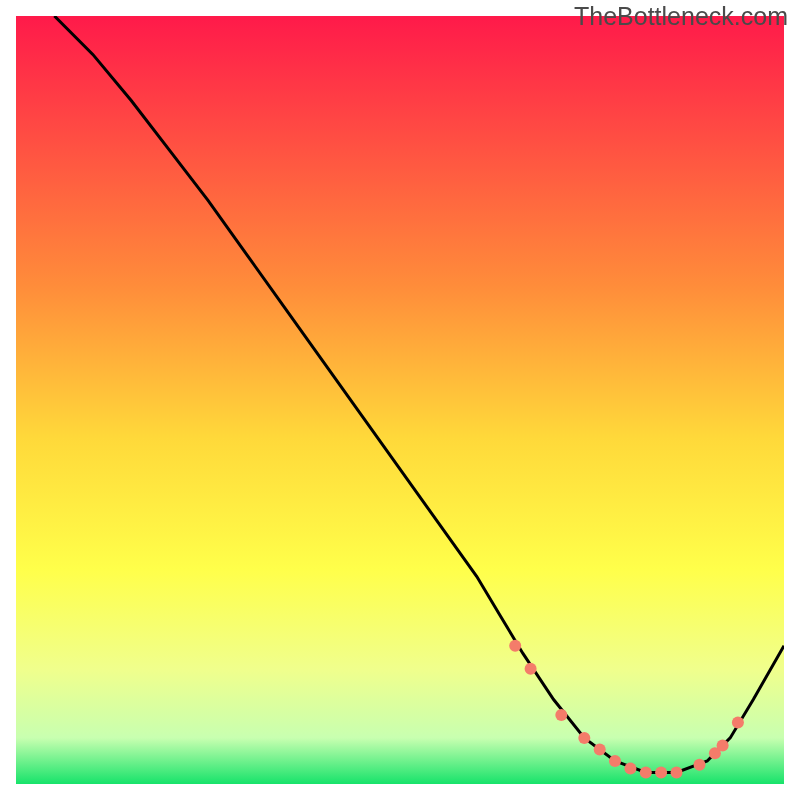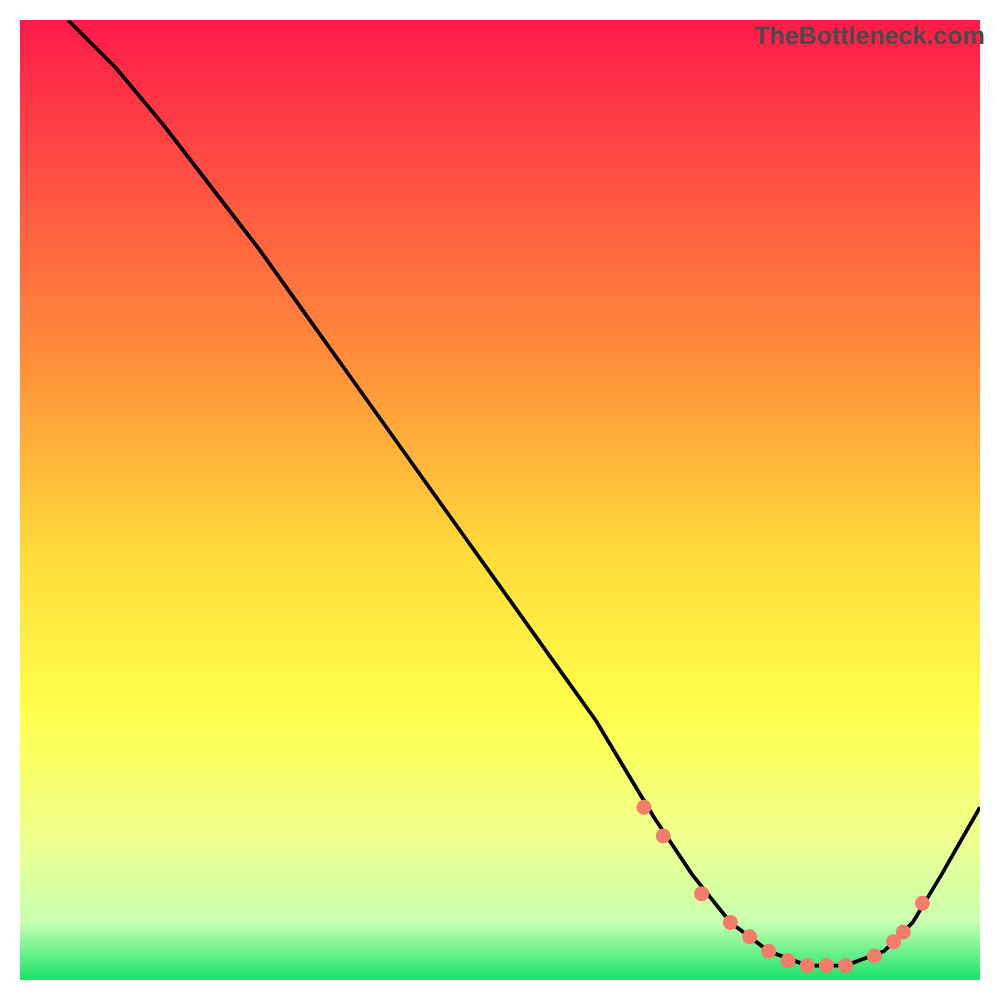--- a/index.html
+++ b/index.html
@@ -3,25 +3,24 @@
 <meta charset="utf-8">
 <style>
   * { margin: 0; padding: 0; box-sizing: border-box; }
   html, body { width: 800px; height: 800px; overflow: hidden; background: #fff; }
   .wrap { position: relative; width: 800px; height: 800px; }
   .watermark {
     position: absolute;
     top: 2px;
     right: 12px;
     font-family: Arial, sans-serif;
-    font-size: 20px;
+    font-size: 25px;
     color: #4a4a4a;
-    font-weight: 700;
+    font-weight: 400;
     z-index: 10;
-    margin-top: 16px;
   }
   .plot {
     position: absolute;
     left: 16px;
     top: 16px;
     width: 768px;
     height: 768px;
   }
   svg { display: block; }
 </style>

